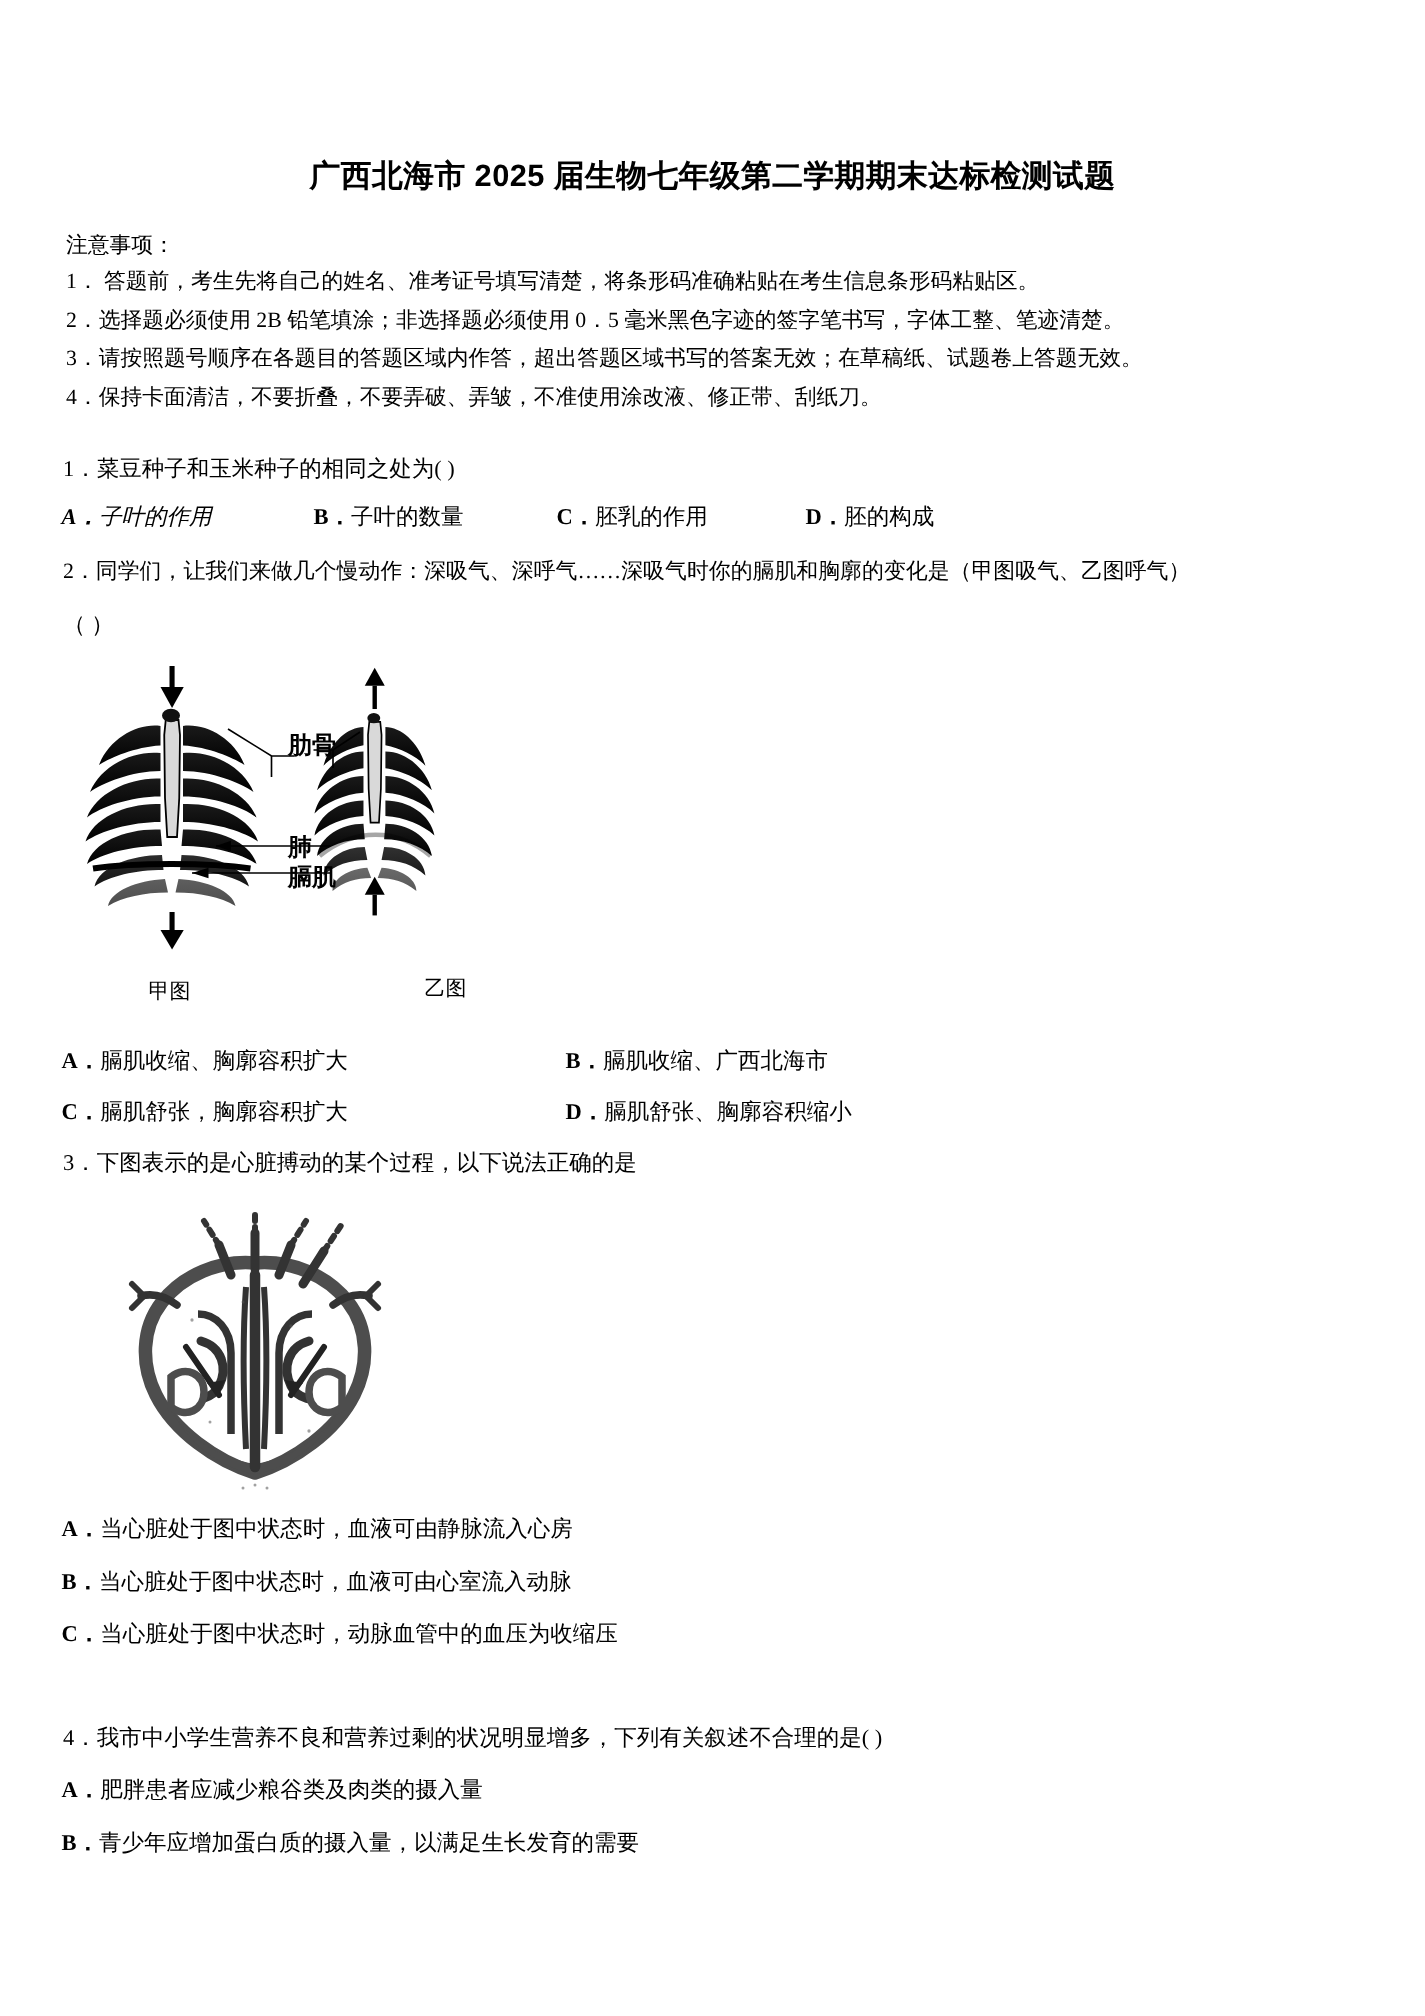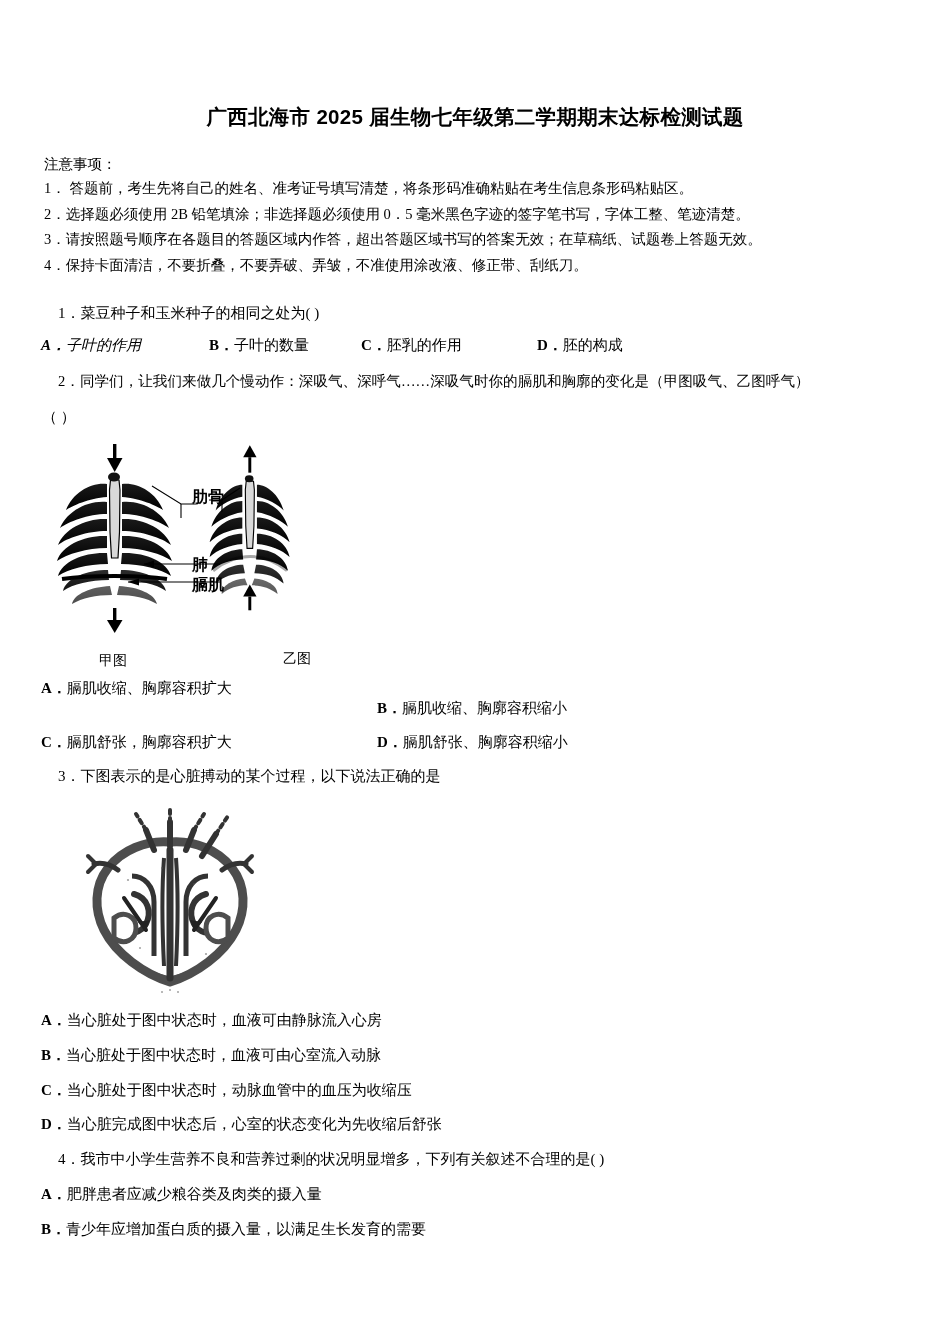--- a/index.html
+++ b/index.html
@@ -53,21 +53,20 @@
     line-height: 25.5px;
     white-space: nowrap;
   }
 
   
   .q-stem {
     position: absolute;
     font-size: 15px;
     line-height: 22px;
     white-space: nowrap;
-    margin-left: 16px;
   }
   .q-sub {
     position: absolute;
     font-size: 15px;
     line-height: 22px;
     white-space: nowrap;
   }
   .opt {
     position: absolute;
     font-size: 15px;
@@ -106,21 +105,21 @@
   </div>
 
   <div class="q-stem" style="left:42px; top:302px;">1．菜豆种子和玉米种子的相同之处为(          )</div>
 
   <div class="opt" style="left:41px; top:334px;font-style:italic;">
     <span class="lbl">A．</span><span>子叶的作用</span>
   </div>
   <div class="opt" style="left:209px; top:334px;">
     <span class="lbl">B．</span><span>子叶的数量</span>
   </div>
-  <div class="opt" style="left:361px; top:334px;">
+  <div class="opt" style="left:371px; top:334px;">
     <span class="lbl">C．</span><span>胚乳的作用</span>
   </div>
   <div class="opt" style="left:537px; top:334px;">
     <span class="lbl">D．</span><span>胚的构成</span>
   </div>
 
   <div class="q-stem" style="left:42px; top:370px; font-size:14.6px;text-align:right;">2．同学们，让我们来做几个慢动作：深吸气、深呼气……深吸气时你的膈肌和胸廓的变化是（甲图吸气、乙图呼气）</div>
   <div class="q-sub" style="left:42px; top:406px;">（     ）</div>
 
   <div class="figure" style="left:44px; top:432px;">
@@ -229,25 +228,25 @@
     </svg>
   </div>
 
   <div class="fig-caption" style="left:192px; top:487px; font-size:16px; font-weight:bold;">肋骨</div>
   <div class="fig-caption" style="left:192px; top:555px; font-size:16px; font-weight:bold;">肺</div>
   <div class="fig-caption" style="left:192px; top:575px; font-size:16px; font-weight:bold;font-family:Liberation Mono, monospace;">膈肌</div>
 
   <div class="fig-caption" style="left:99px; top:652px;">甲图</div>
   <div class="fig-caption" style="left:283px; top:650px;">乙图</div>
 
-  <div class="opt" style="left:41px; top:677px;text-align:right;">
+  <div class="opt" style="left:41px; top:697px;text-align:right;">
     <span class="lbl">A．</span><span>膈肌收缩、胸廓容积扩大</span>
   </div>
   <div class="opt" style="left:377px; top:697px;">
-    <span class="lbl">B．</span><span>膈肌收缩、胸廓容积缩小</span>
+    <span class="lbl">B．</span><span>膈肌收缩、广西北海市</span>
   </div>
   <div class="opt" style="left:41px; top:731px;">
     <span class="lbl">C．</span><span>膈肌舒张，胸廓容积扩大</span>
   </div>
   <div class="opt" style="left:377px; top:731px;">
     <span class="lbl">D．</span><span>膈肌舒张、胸廓容积缩小</span>
   </div>
 
   <div class="q-stem" style="left:42px; top:765px;">3．下图表示的是心脏搏动的某个过程，以下说法正确的是</div>
 
@@ -330,23 +329,20 @@
 
   <div class="opt" style="left:41px; top:1009px;">
     <span class="lbl">A．</span><span>当心脏处于图中状态时，血液可由静脉流入心房</span>
   </div>
   <div class="opt" style="left:41px; top:1079px;">
     <span class="lbl">C．</span><span>当心脏处于图中状态时，动脉血管中的血压为收缩压</span>
   </div>
   <div class="opt" style="left:41px; top:1044px;">
     <span class="lbl">B．</span><span>当心脏处于图中状态时，血液可由心室流入动脉</span>
   </div>
-  <div class="opt" style="left:41px; top:1113px;">
-    <span class="lbl">D．</span><span>当心脏完成图中状态后，心室的状态变化为先收缩后舒张</span>
-  </div>
 
   <div class="q-stem" style="left:42px; top:1148px;">4．我市中小学生营养不良和营养过剩的状况明显增多，下列有关叙述不合理的是(          )</div>
 
   <div class="opt" style="left:41px; top:1183px;">
     <span class="lbl">A．</span><span>肥胖患者应减少粮谷类及肉类的摄入量</span>
   </div>
   <div class="opt" style="left:41px; top:1218px;">
     <span class="lbl">B．</span><span>青少年应增加蛋白质的摄入量，以满足生长发育的需要</span>
   </div>
 

